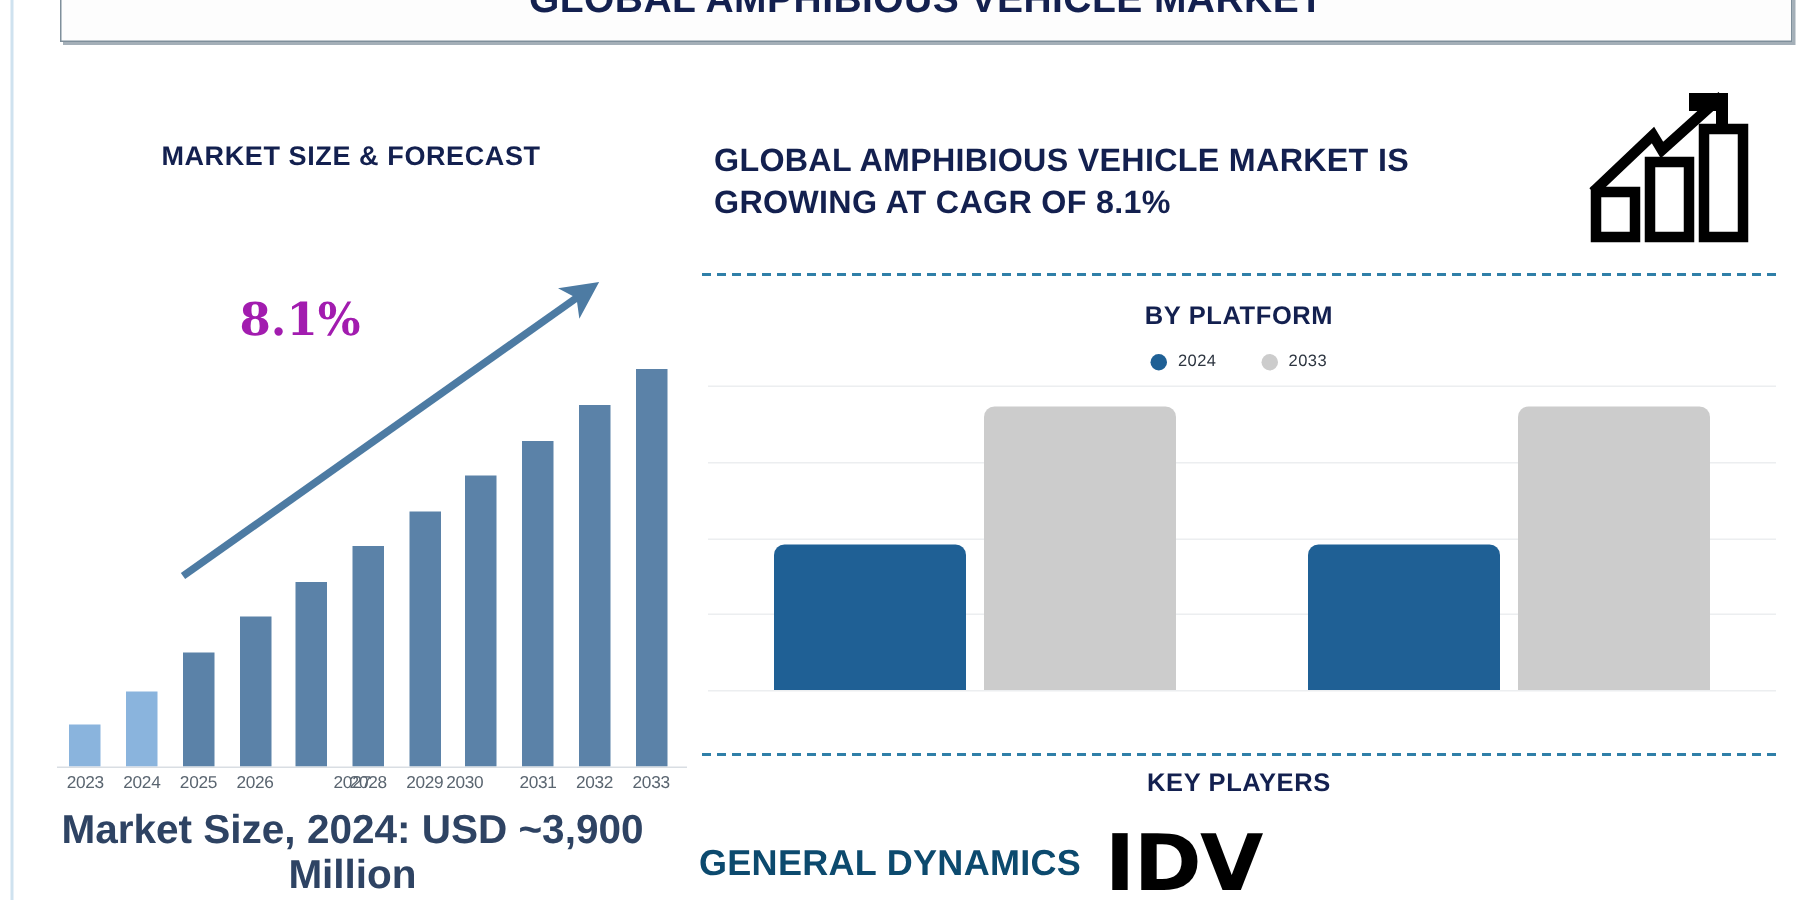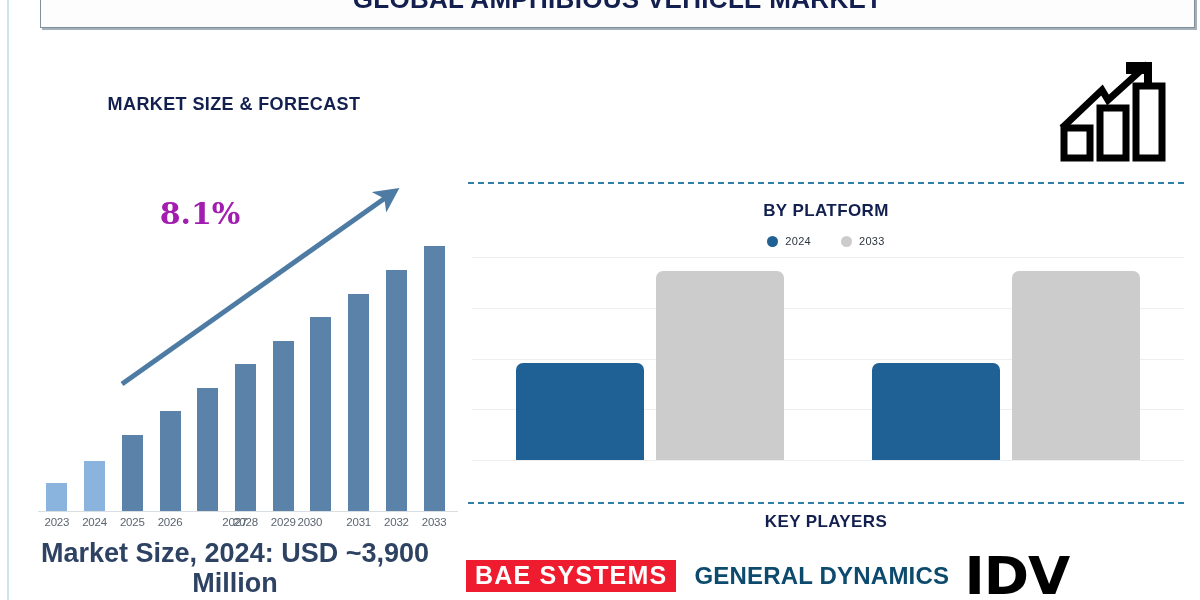--- a/index.html
+++ b/index.html
@@ -215,20 +215,21 @@
       <div class="fc-label" style="left: 301.818px; width: 37.7273px; text-align: center;">2031</div>
       <div class="fc-label" style="left: 339.545px; width: 37.7273px;">2032</div>
       <div class="fc-label" style="left: 377.273px; width: 37.7273px;">2033</div>
     </div>
 
   <div id="market-size-note">Market Size, 2024: USD ~3,900 Million</div>
 </div>
 
 <div id="right-panel">
 
+  <div id="cagr-headline">GLOBAL AMPHIBIOUS VEHICLE MARKET IS GROWING AT CAGR OF 8.1%</div>
 
   <svg id="growth-icon" viewBox="0 0 120 110">
     <rect x="8" y="72" width="26" height="30" fill="none" stroke="#000" stroke-width="7"></rect>
     <rect x="44" y="52" width="26" height="50" fill="none" stroke="#000" stroke-width="7"></rect>
     <rect x="80" y="30" width="26" height="72" fill="none" stroke="#000" stroke-width="7"></rect>
     <path d="M6,72 L46,34 L52,44 L92,8" fill="none" stroke="#000" stroke-width="7" stroke-linejoin="miter"></path>
     <path d="M70,6 L96,6 L96,32 L88,32 L88,18 L70,18 Z" fill="#000"></path>
   </svg>
 
   <div class="dashed-sep" id="sep-1"></div>
@@ -256,17 +257,16 @@
       <div class="pg-bar" style="left: 184px; width: 128px; height: 189px; background: rgb(204, 204, 204);"></div>
       <div class="pg-bar" style="left: 400px; width: 128px; height: 97px; background: rgb(31, 96, 149);"></div>
       <div class="pg-bar" style="left: 540px; width: 128px; height: 189px; background: rgb(204, 204, 204);"></div>
     </div>
 
   <div class="dashed-sep" id="sep-2"></div>
 
   <div id="key-players-heading">KEY PLAYERS</div>
 
   <div id="logo-row">
-      <div class="logo-bae">BAE SYSTEMS</div>
       <div class="logo-gd">GENERAL DYNAMICS</div>
       <div class="logo-idv">IDV</div>
     </div>
 </div>
 
 </body></html>

